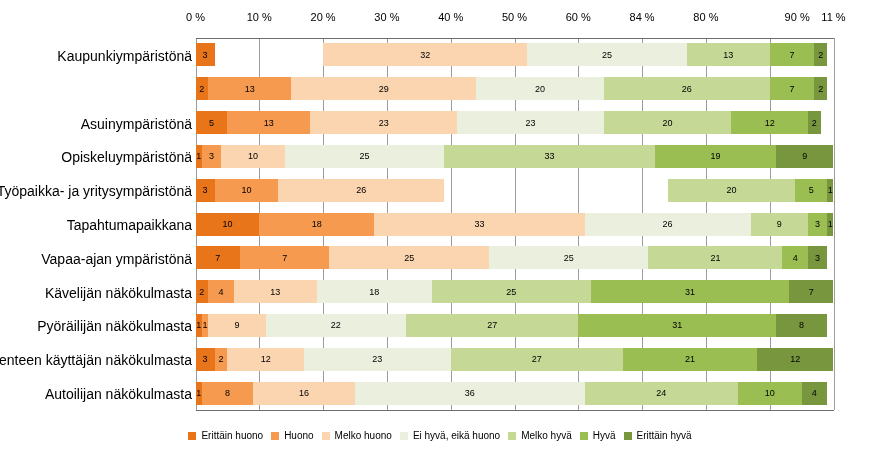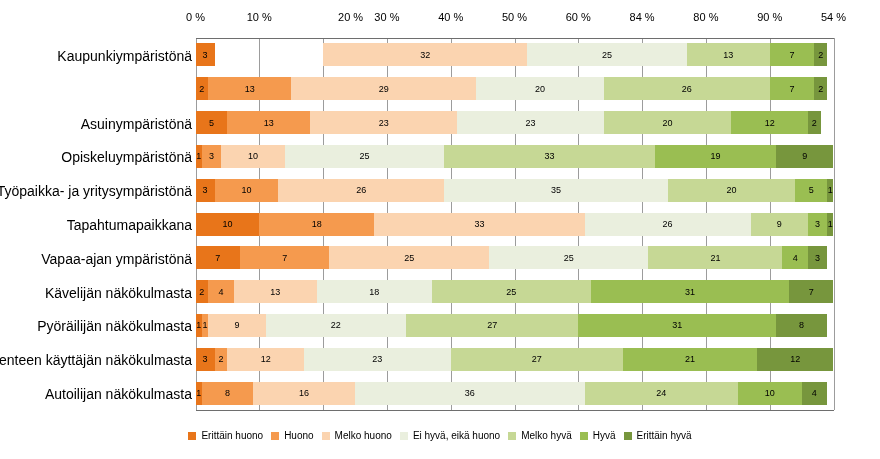--- a/index.html
+++ b/index.html
@@ -19,37 +19,37 @@
 </style>
 </head>
 <body>
 
 <div id="chart">
     <div class="gridline" style="left:195.5px;top:38px;height:372px;"></div>
     <div class="xlabel" style="left:155.5px;width:80px;">0 %</div>
     <div class="gridline" style="left:259.3px;top:38px;height:372px;"></div>
     <div class="xlabel" style="left:219.3px;width:80px;">10 %</div>
     <div class="gridline" style="left:323.1px;top:38px;height:372px;"></div>
-    <div class="xlabel" style="left:283.1px;width:80px;text-align:right;">20 %</div>
+    <div class="xlabel" style="left:283.1px;width:80px;">20 %</div>
     <div class="gridline" style="left:386.9px;top:38px;height:372px;"></div>
     <div class="xlabel" style="left:346.9px;width:80px;">30 %</div>
     <div class="gridline" style="left:450.7px;top:38px;height:372px;"></div>
     <div class="xlabel" style="left:410.7px;width:80px;">40 %</div>
     <div class="gridline" style="left:514.5px;top:38px;height:372px;"></div>
     <div class="xlabel" style="left:474.5px;width:80px;">50 %</div>
     <div class="gridline" style="left:578.3px;top:38px;height:372px;"></div>
     <div class="xlabel" style="left:538.3px;width:80px;">60 %</div>
     <div class="gridline" style="left:642.1px;top:38px;height:372px;"></div>
     <div class="xlabel" style="left:602.1px;width:80px;">84 %</div>
     <div class="gridline" style="left:705.9px;top:38px;height:372px;"></div>
     <div class="xlabel" style="left:665.9px;width:80px;">80 %</div>
     <div class="gridline" style="left:769.7px;top:38px;height:372px;"></div>
-    <div class="xlabel" style="left:729.7px;width:80px;">90 %</div>
+    <div class="xlabel" style="left:729.7px;width:80px;text-align:right;">90 %</div>
     <div class="gridline" style="left:833.5px;top:38px;height:372px;"></div>
-    <div class="xlabel" style="left:793.5px;width:80px;">54 %</div>
+    <div class="xlabel" style="left:793.5px;width:80px;">11 %</div>
     <div class="axis-top"></div>
     <div class="axis-bottom"></div>
     <div class="rowlabel" style="top:47.90909090909091px;">Kaupunkiympäristönä</div>
     <div class="seg" style="left:195.5px;width:19.139999999999986px;top:43.40909090909091px;height:23px;background:#E8751A;">3</div>
     <div class="seg" style="left:323.1px;width:204.15999999999997px;top:43.40909090909091px;height:23px;background:#FBD4B0;">32</div>
     <div class="seg" style="left:527.26px;width:159.5px;top:43.40909090909091px;height:23px;background:#EAEFDE;">25</div>
     <div class="seg" style="left:686.76px;width:82.94000000000005px;top:43.40909090909091px;height:23px;background:#C6D895;">13</div>
     <div class="seg" style="left:769.7px;width:44.65999999999997px;top:43.40909090909091px;height:23px;background:#9ABE52;">7</div>
     <div class="seg" style="left:814.36px;width:12.759999999999991px;top:43.40909090909091px;height:23px;background:#77963D;">2</div>
     <div class="seg" style="left:195.5px;width:12.759999999999991px;top:77.22727272727273px;height:23px;background:#E8751A;">2</div>
@@ -72,21 +72,20 @@
     <div class="seg" style="left:201.88px;width:19.140000000000015px;top:144.86363636363637px;height:23px;background:#F59A4E;">3</div>
     <div class="seg" style="left:221.02px;width:63.79999999999998px;top:144.86363636363637px;height:23px;background:#FBD4B0;">10</div>
     <div class="seg" style="left:284.82px;width:159.5px;top:144.86363636363637px;height:23px;background:#EAEFDE;">25</div>
     <div class="seg" style="left:444.32px;width:210.54000000000002px;top:144.86363636363637px;height:23px;background:#C6D895;">33</div>
     <div class="seg" style="left:654.86px;width:121.22000000000003px;top:144.86363636363637px;height:23px;background:#9ABE52;">19</div>
     <div class="seg" style="left:776.08px;width:57.41999999999996px;top:144.86363636363637px;height:23px;background:#77963D;">9</div>
     <div class="rowlabel" style="top:183.1818181818182px;">Työpaikka- ja yritysympäristönä</div>
     <div class="seg" style="left:195.5px;width:19.139999999999986px;top:178.6818181818182px;height:23px;background:#E8751A;">3</div>
     <div class="seg" style="left:214.64px;width:63.80000000000001px;top:178.6818181818182px;height:23px;background:#F59A4E;">10</div>
     <div class="seg" style="left:278.44px;width:165.88px;top:178.6818181818182px;height:23px;background:#FBD4B0;">26</div>
-    <div class="seg" style="left:444.32px;width:223.3px;top:178.6818181818182px;height:23px;background:#EAEFDE;">35</div>
     <div class="seg" style="left:667.62px;width:127.60000000000002px;top:178.6818181818182px;height:23px;background:#C6D895;">20</div>
     <div class="seg" style="left:795.22px;width:31.899999999999977px;top:178.6818181818182px;height:23px;background:#9ABE52;">5</div>
     <div class="seg" style="left:827.12px;width:6.3799999999999955px;top:178.6818181818182px;height:23px;background:#77963D;">1</div>
     <div class="rowlabel" style="top:217px;">Tapahtumapaikkana</div>
     <div class="seg" style="left:195.5px;width:63.80000000000001px;top:212.5px;height:23px;background:#E8751A;">10</div>
     <div class="seg" style="left:259.3px;width:114.83999999999997px;top:212.5px;height:23px;background:#F59A4E;">18</div>
     <div class="seg" style="left:374.14px;width:210.54000000000008px;top:212.5px;height:23px;background:#FBD4B0;">33</div>
     <div class="seg" style="left:584.6800000000001px;width:165.87999999999988px;top:212.5px;height:23px;background:#EAEFDE;">26</div>
     <div class="seg" style="left:750.56px;width:57.42000000000007px;top:212.5px;height:23px;background:#C6D895;">9</div>
     <div class="seg" style="left:807.98px;width:19.139999999999986px;top:212.5px;height:23px;background:#9ABE52;">3</div>

